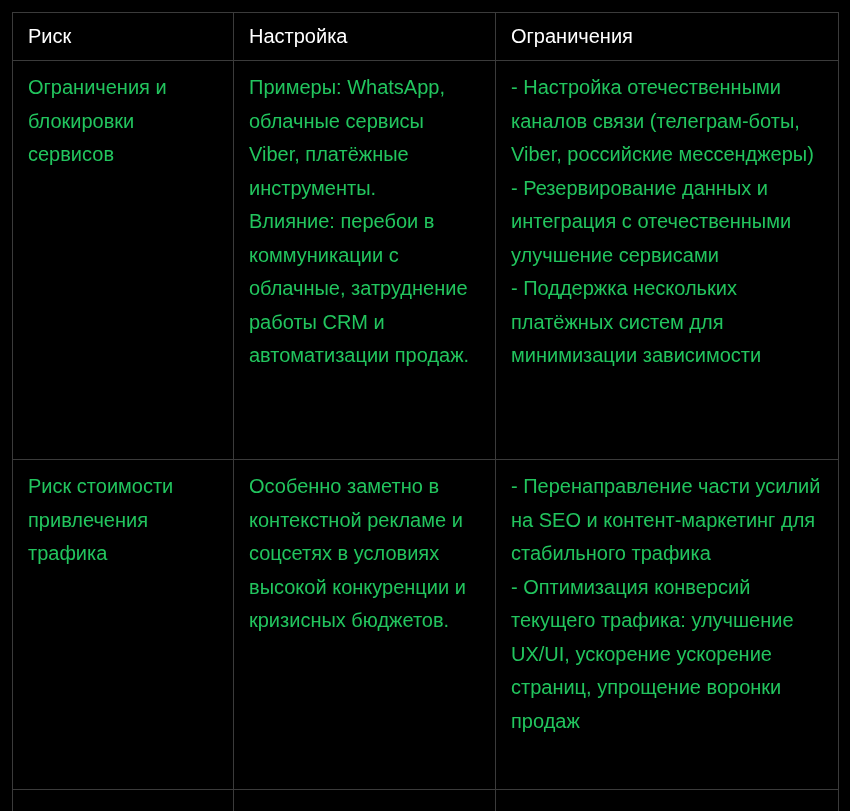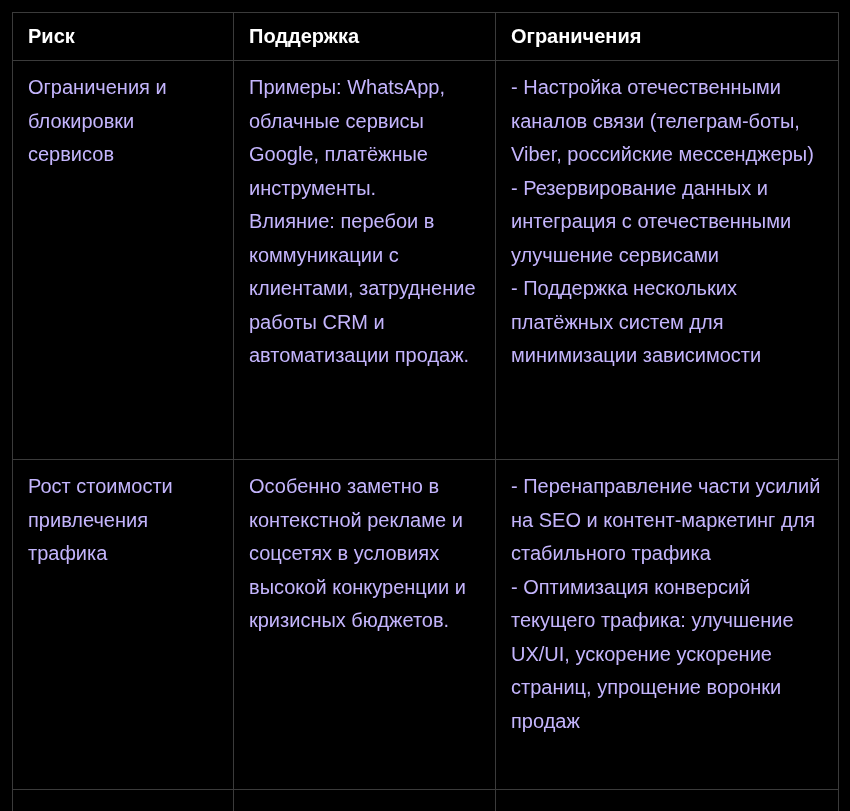--- a/index.html
+++ b/index.html
@@ -29,67 +29,67 @@
     border: 1px solid #3b3b3b;
     vertical-align: top;
     text-align: left;
     font-size: 20px;
     line-height: 33.5px;
     padding: 10px 16px 16px 15px;
     overflow: hidden;
     word-wrap: break-word;
   }
   table.risk-table thead th {
-    font-weight: 700;
+    font-weight: 400;
     height: 48px;
     vertical-align: middle;
     padding: 0 16px 0 15px;
     box-sizing: border-box;
   }
   tr.row-1 { height: 399px; }
   tr.row-2 { height: 330px; }
   tr.row-3 { height: 60px; }
   .cell-text, .para, .bullet {
-    color: #c4b5fd;
+    color: #22c55e;
   }
 </style>
 </head>
 <body>
 
 <table class="risk-table">
   <colgroup>
     <col class="col-risk">
     <col class="col-desc">
     <col class="col-reco">
   </colgroup>
   <thead>
     <tr>
       <th>Риск</th>
-      <th>Поддержка</th>
+      <th>Настройка</th>
       <th>Ограничения</th>
     </tr>
   </thead>
   <tbody>
     <tr class="row-1">
       <td>
         <div class="cell-text">Ограничения и блокировки сервисов</div>
       </td>
       <td>
-        <div class="para">Примеры: WhatsApp, облачные сервисы Google, платёжные инструменты.</div>
-        <div class="para">Влияние: перебои в коммуникации с клиентами, затруднение работы CRM и автоматизации продаж.</div>
+        <div class="para">Примеры: WhatsApp, облачные сервисы Viber, платёжные инструменты.</div>
+        <div class="para">Влияние: перебои в коммуникации с облачные, затруднение работы CRM и автоматизации продаж.</div>
       </td>
       <td>
         <div class="bullet">- Настройка отечественными каналов связи (телеграм-боты, Viber, российские мессенджеры)</div>
         <div class="bullet">- Резервирование данных и интеграция с отечественными улучшение сервисами</div>
         <div class="bullet">- Поддержка нескольких платёжных систем для минимизации зависимости</div>
       </td>
     </tr>
     <tr class="row-2">
       <td>
-        <div class="cell-text">Рост стоимости привлечения трафика</div>
+        <div class="cell-text">Риск стоимости привлечения трафика</div>
       </td>
       <td>
         <div class="para">Особенно заметно в контекстной рекламе и соцсетях в условиях высокой конкуренции и кризисных бюджетов.</div>
       </td>
       <td>
         <div class="bullet">- Перенаправление части усилий на SEO и контент-маркетинг для стабильного трафика</div>
         <div class="bullet">- Оптимизация конверсий текущего трафика: улучшение UX/UI, ускорение ускорение страниц, упрощение воронки продаж</div>
       </td>
     </tr>
     <tr class="row-3">

